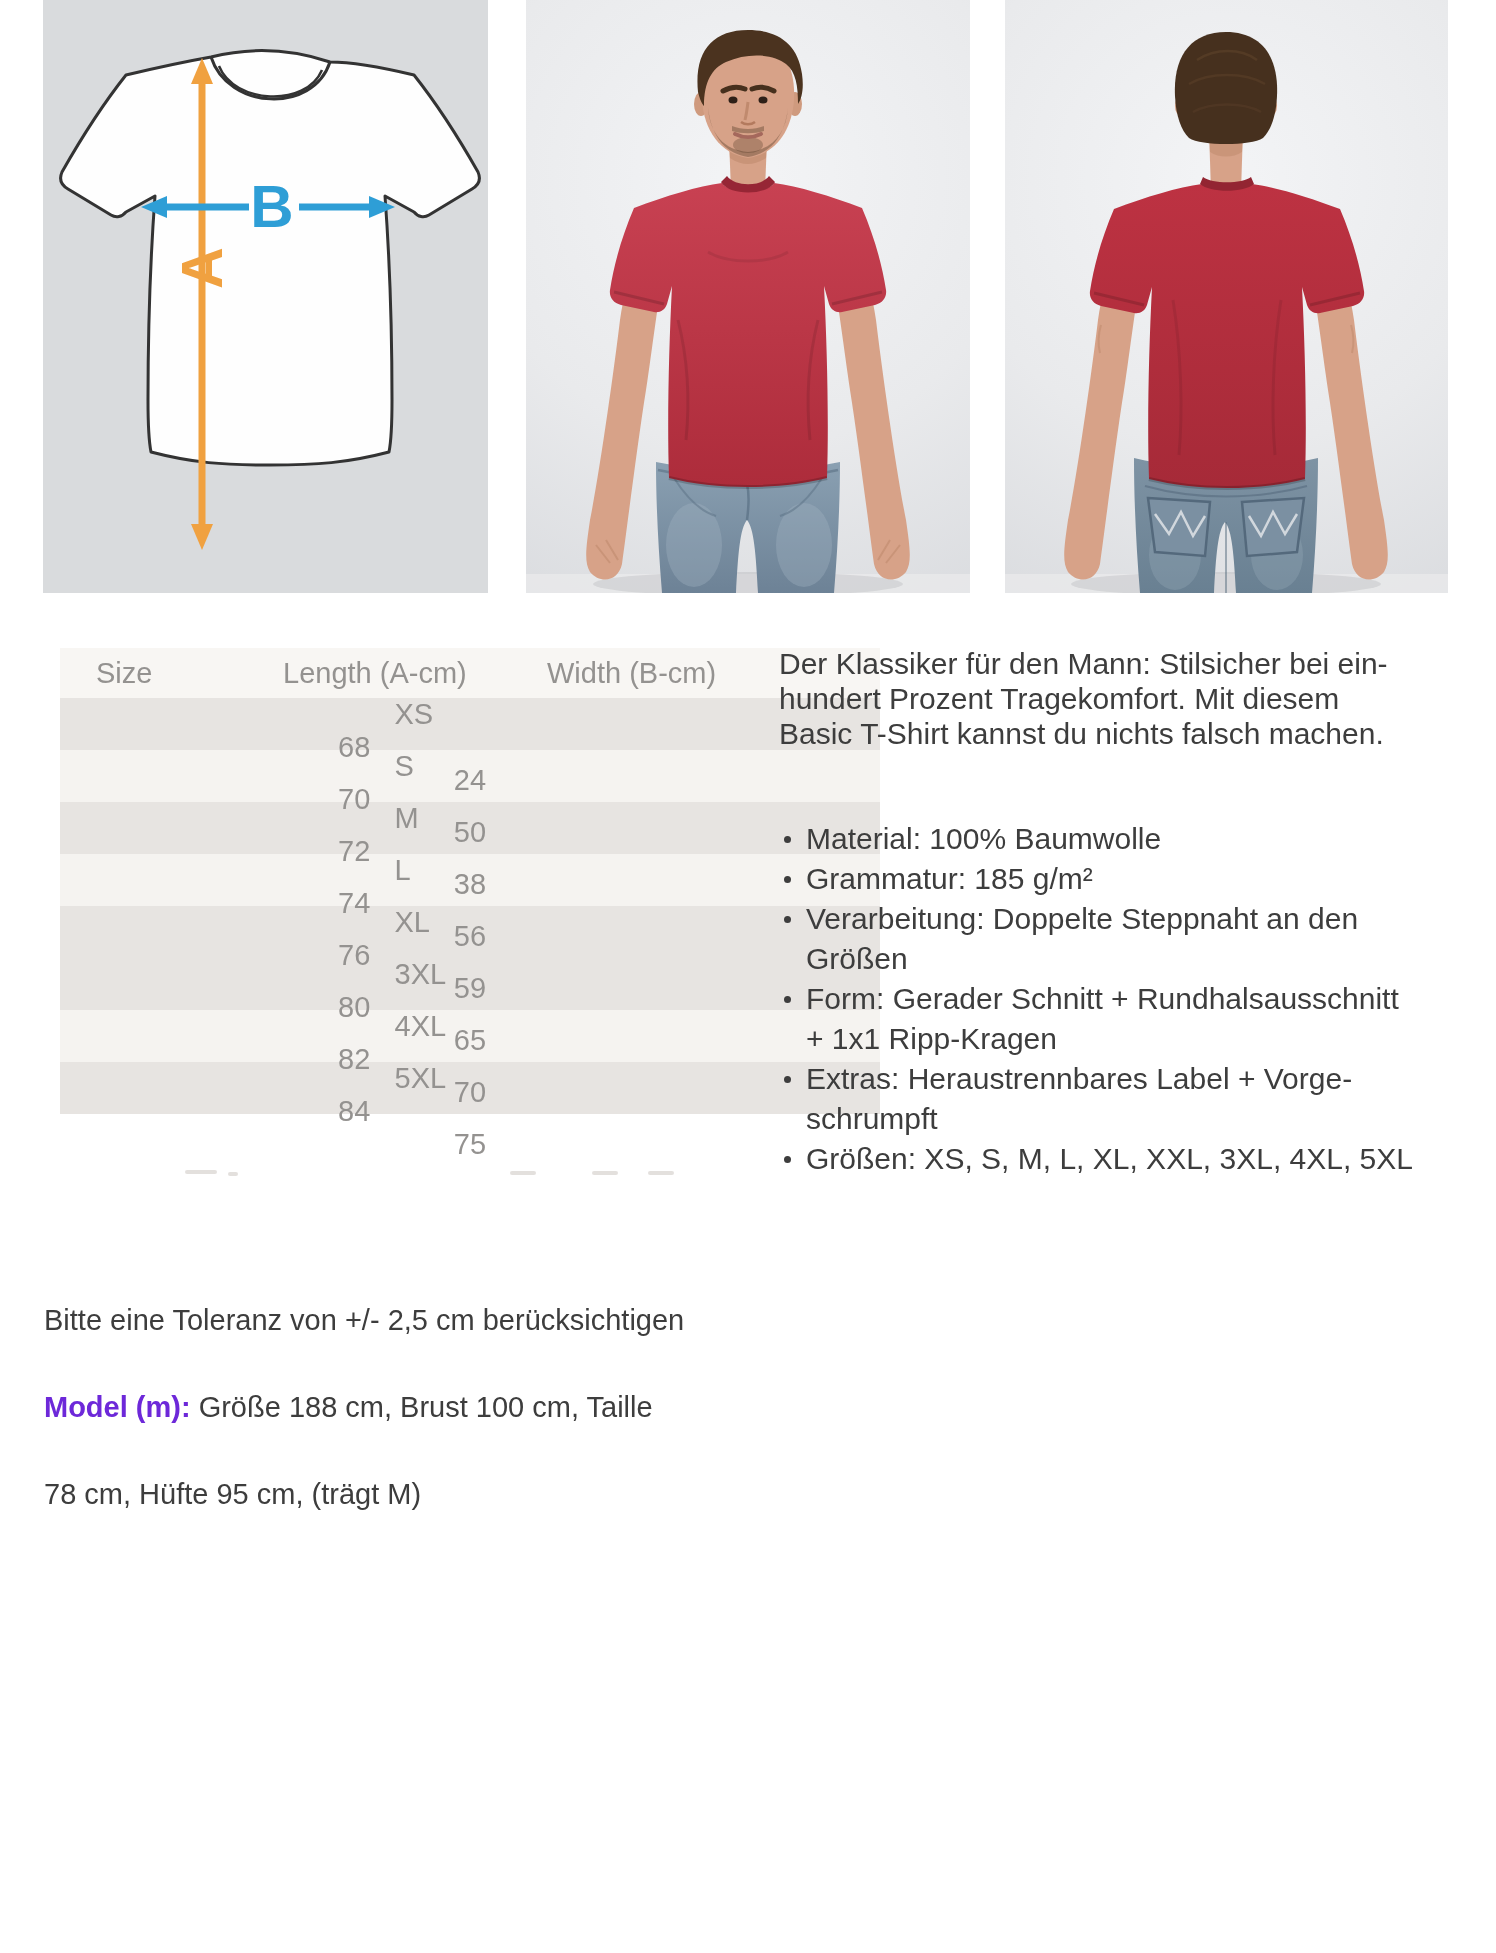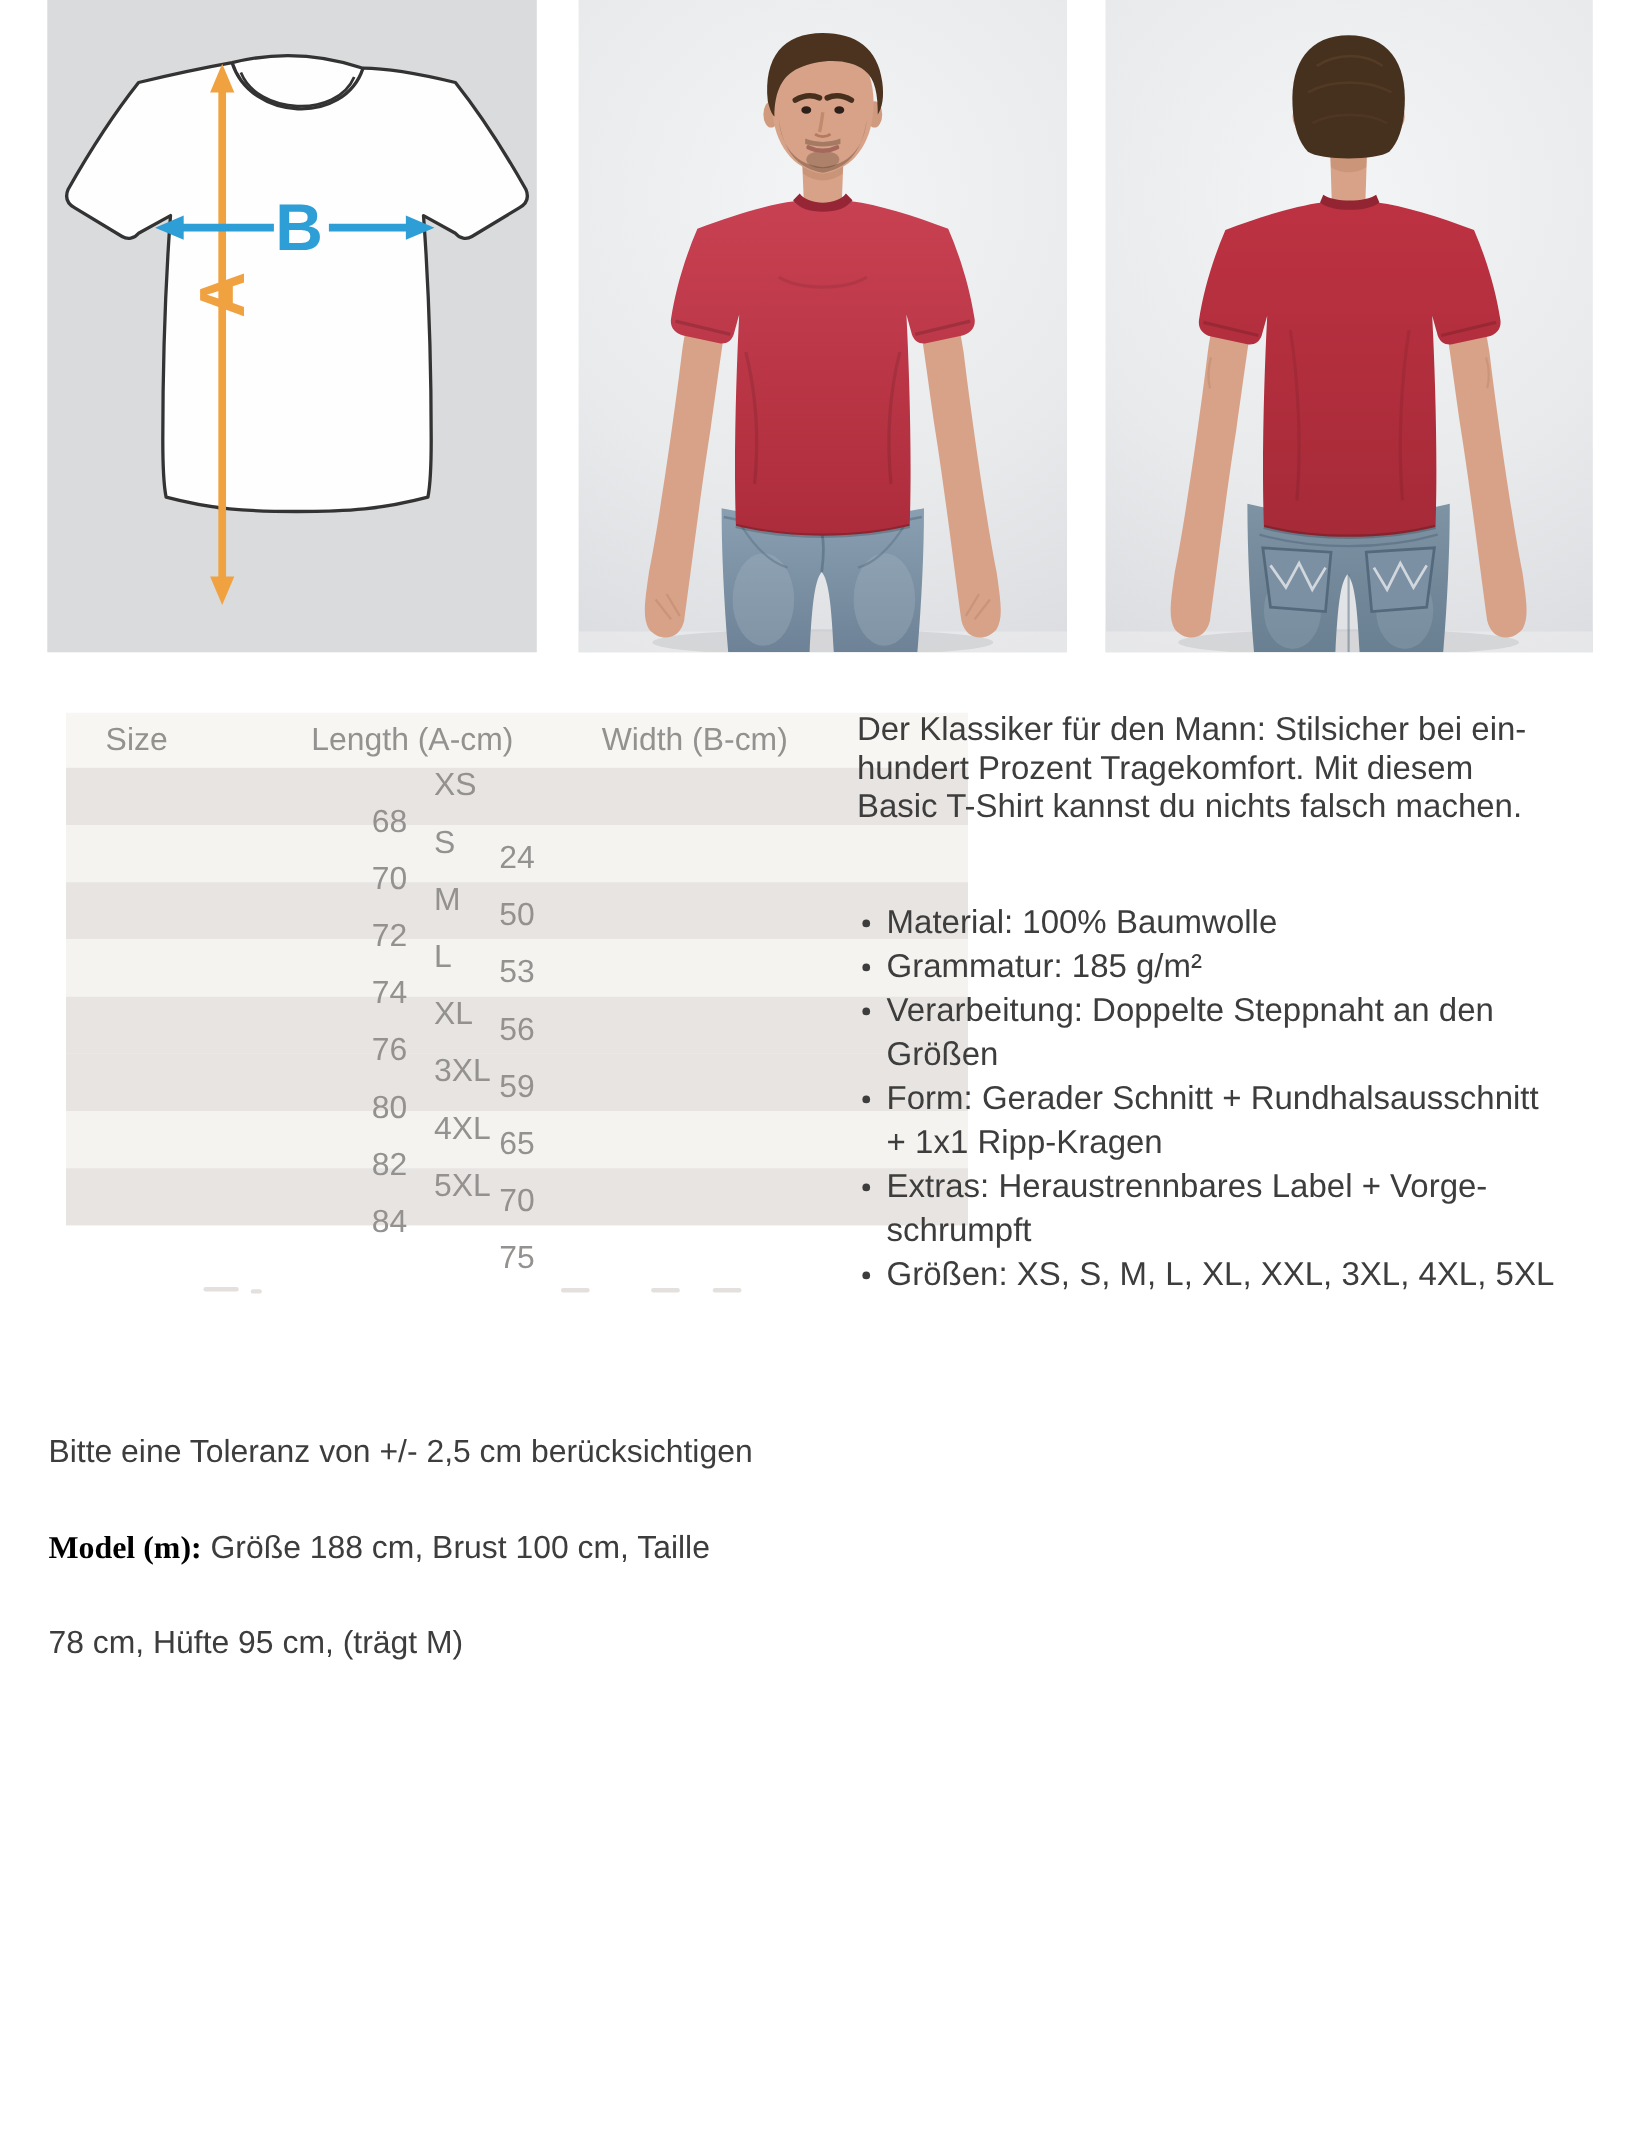--- a/index.html
+++ b/index.html
@@ -33,21 +33,21 @@
   #description{position:absolute;left:779px;top:646px;width:700px;color:var(--body_text,#3d3d3d);font-size:30px;}
   #description .line{display:block;white-space:nowrap;}
   .intro{line-height:35px;}
   .bullets{margin-top:68px;}
   .bullet{position:relative;padding-left:27px;line-height:40px;}
   .bullet .dot{position:absolute;left:5px;top:17px;width:7px;height:7px;border-radius:50%;background:var(--body_text,#3d3d3d);}
 
   
   #notes{position:absolute;left:44px;top:1256px;font-size:29px;line-height:46px;color:var(--body_text,#3d3d3d);}
   #notes .line{display:block;white-space:nowrap;margin-top:41px;}
-  .bold-label{font-weight:700;color:#000000;font-family:Liberation Serif, serif;}
+  .bold-label{font-weight:700;color:#6d28d9;}
 </style>
 </head>
 <body>
 
 <div class="panel" id="panel-diagram">
   <svg viewBox="0 0 445 593">
 
     <g>
       <path d="M168,57 C140,62 104,70 83,75 C60,104 36,142 19,172 C16,179 18,185 25,189
                L68,215 C73,218 79,217 83,212 L112,196
@@ -237,21 +237,21 @@
     <div class="c3">24</div>
   </div>
   <div class="t-row base">
     <div class="c1">S</div>
     <div class="c2">70</div>
     <div class="c3">50</div>
   </div>
   <div class="t-row alt">
     <div class="c1">M</div>
     <div class="c2">72</div>
-    <div class="c3">53</div>
+    <div class="c3">38</div>
   </div>
   <div class="t-row base">
     <div class="c1">L</div>
     <div class="c2">74</div>
     <div class="c3">56</div>
   </div>
   <div class="t-row alt">
     <div class="c1">XL</div>
     <div class="c2">76</div>
     <div class="c3">59</div>

